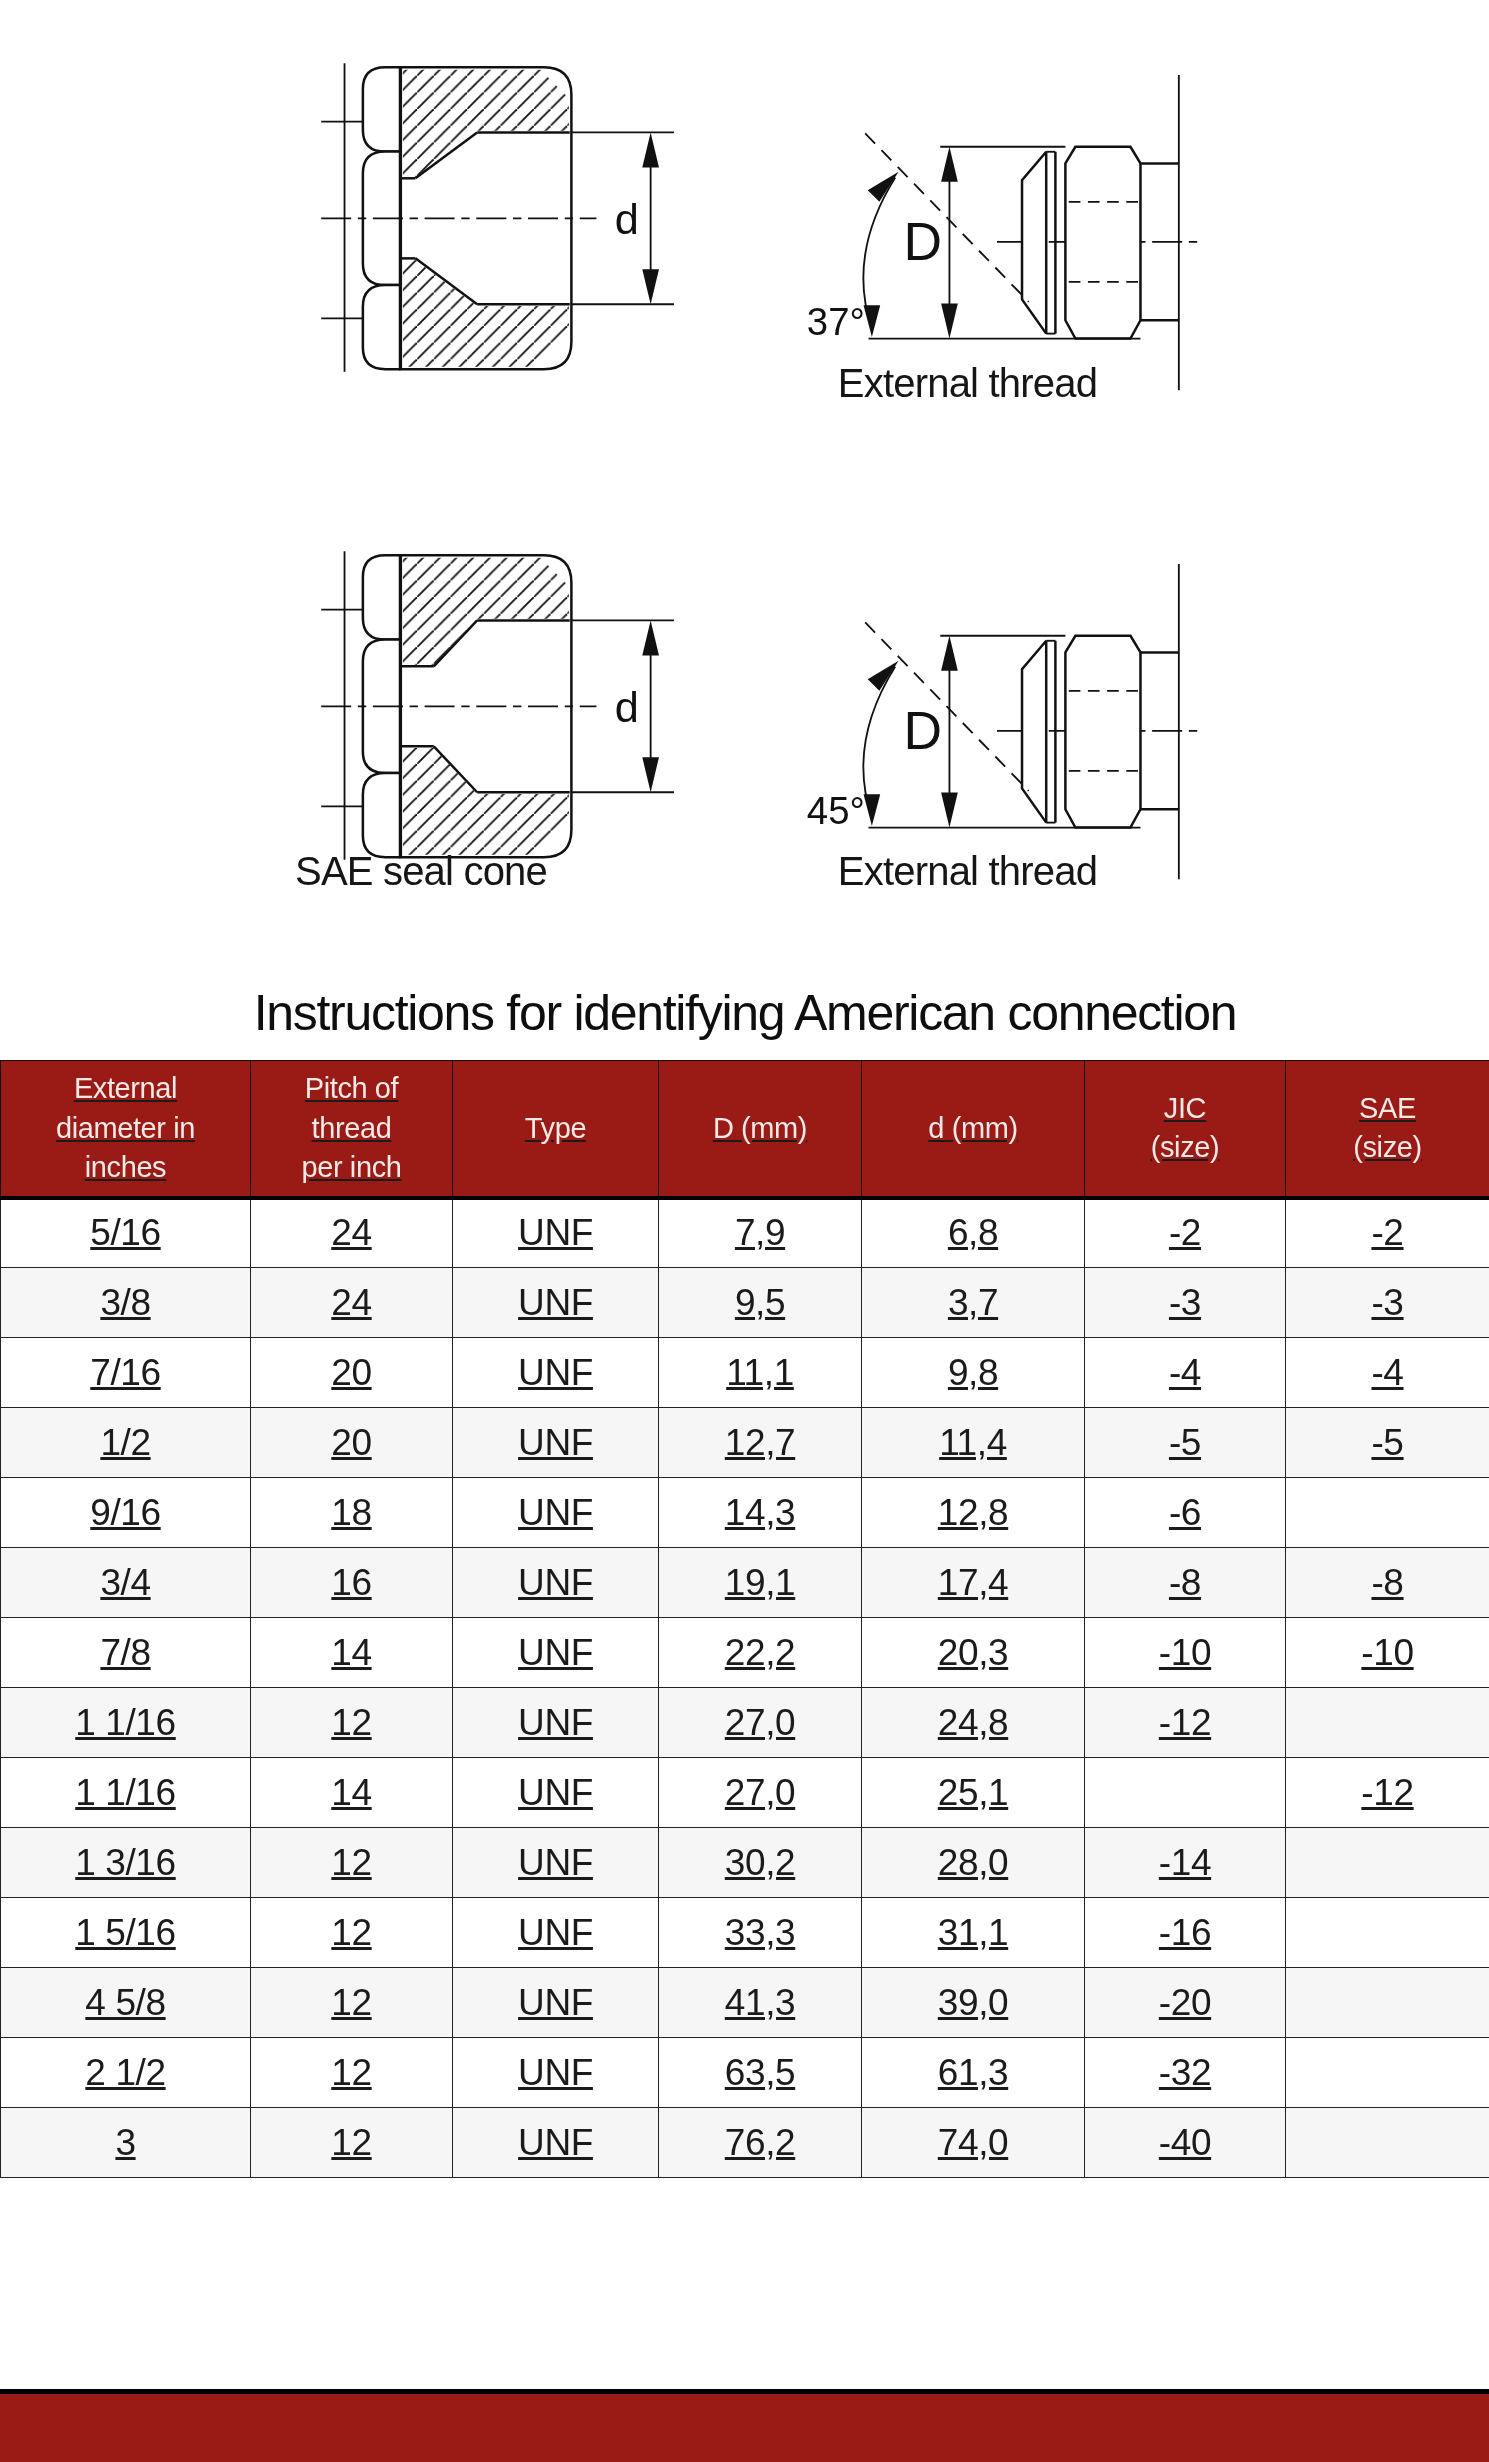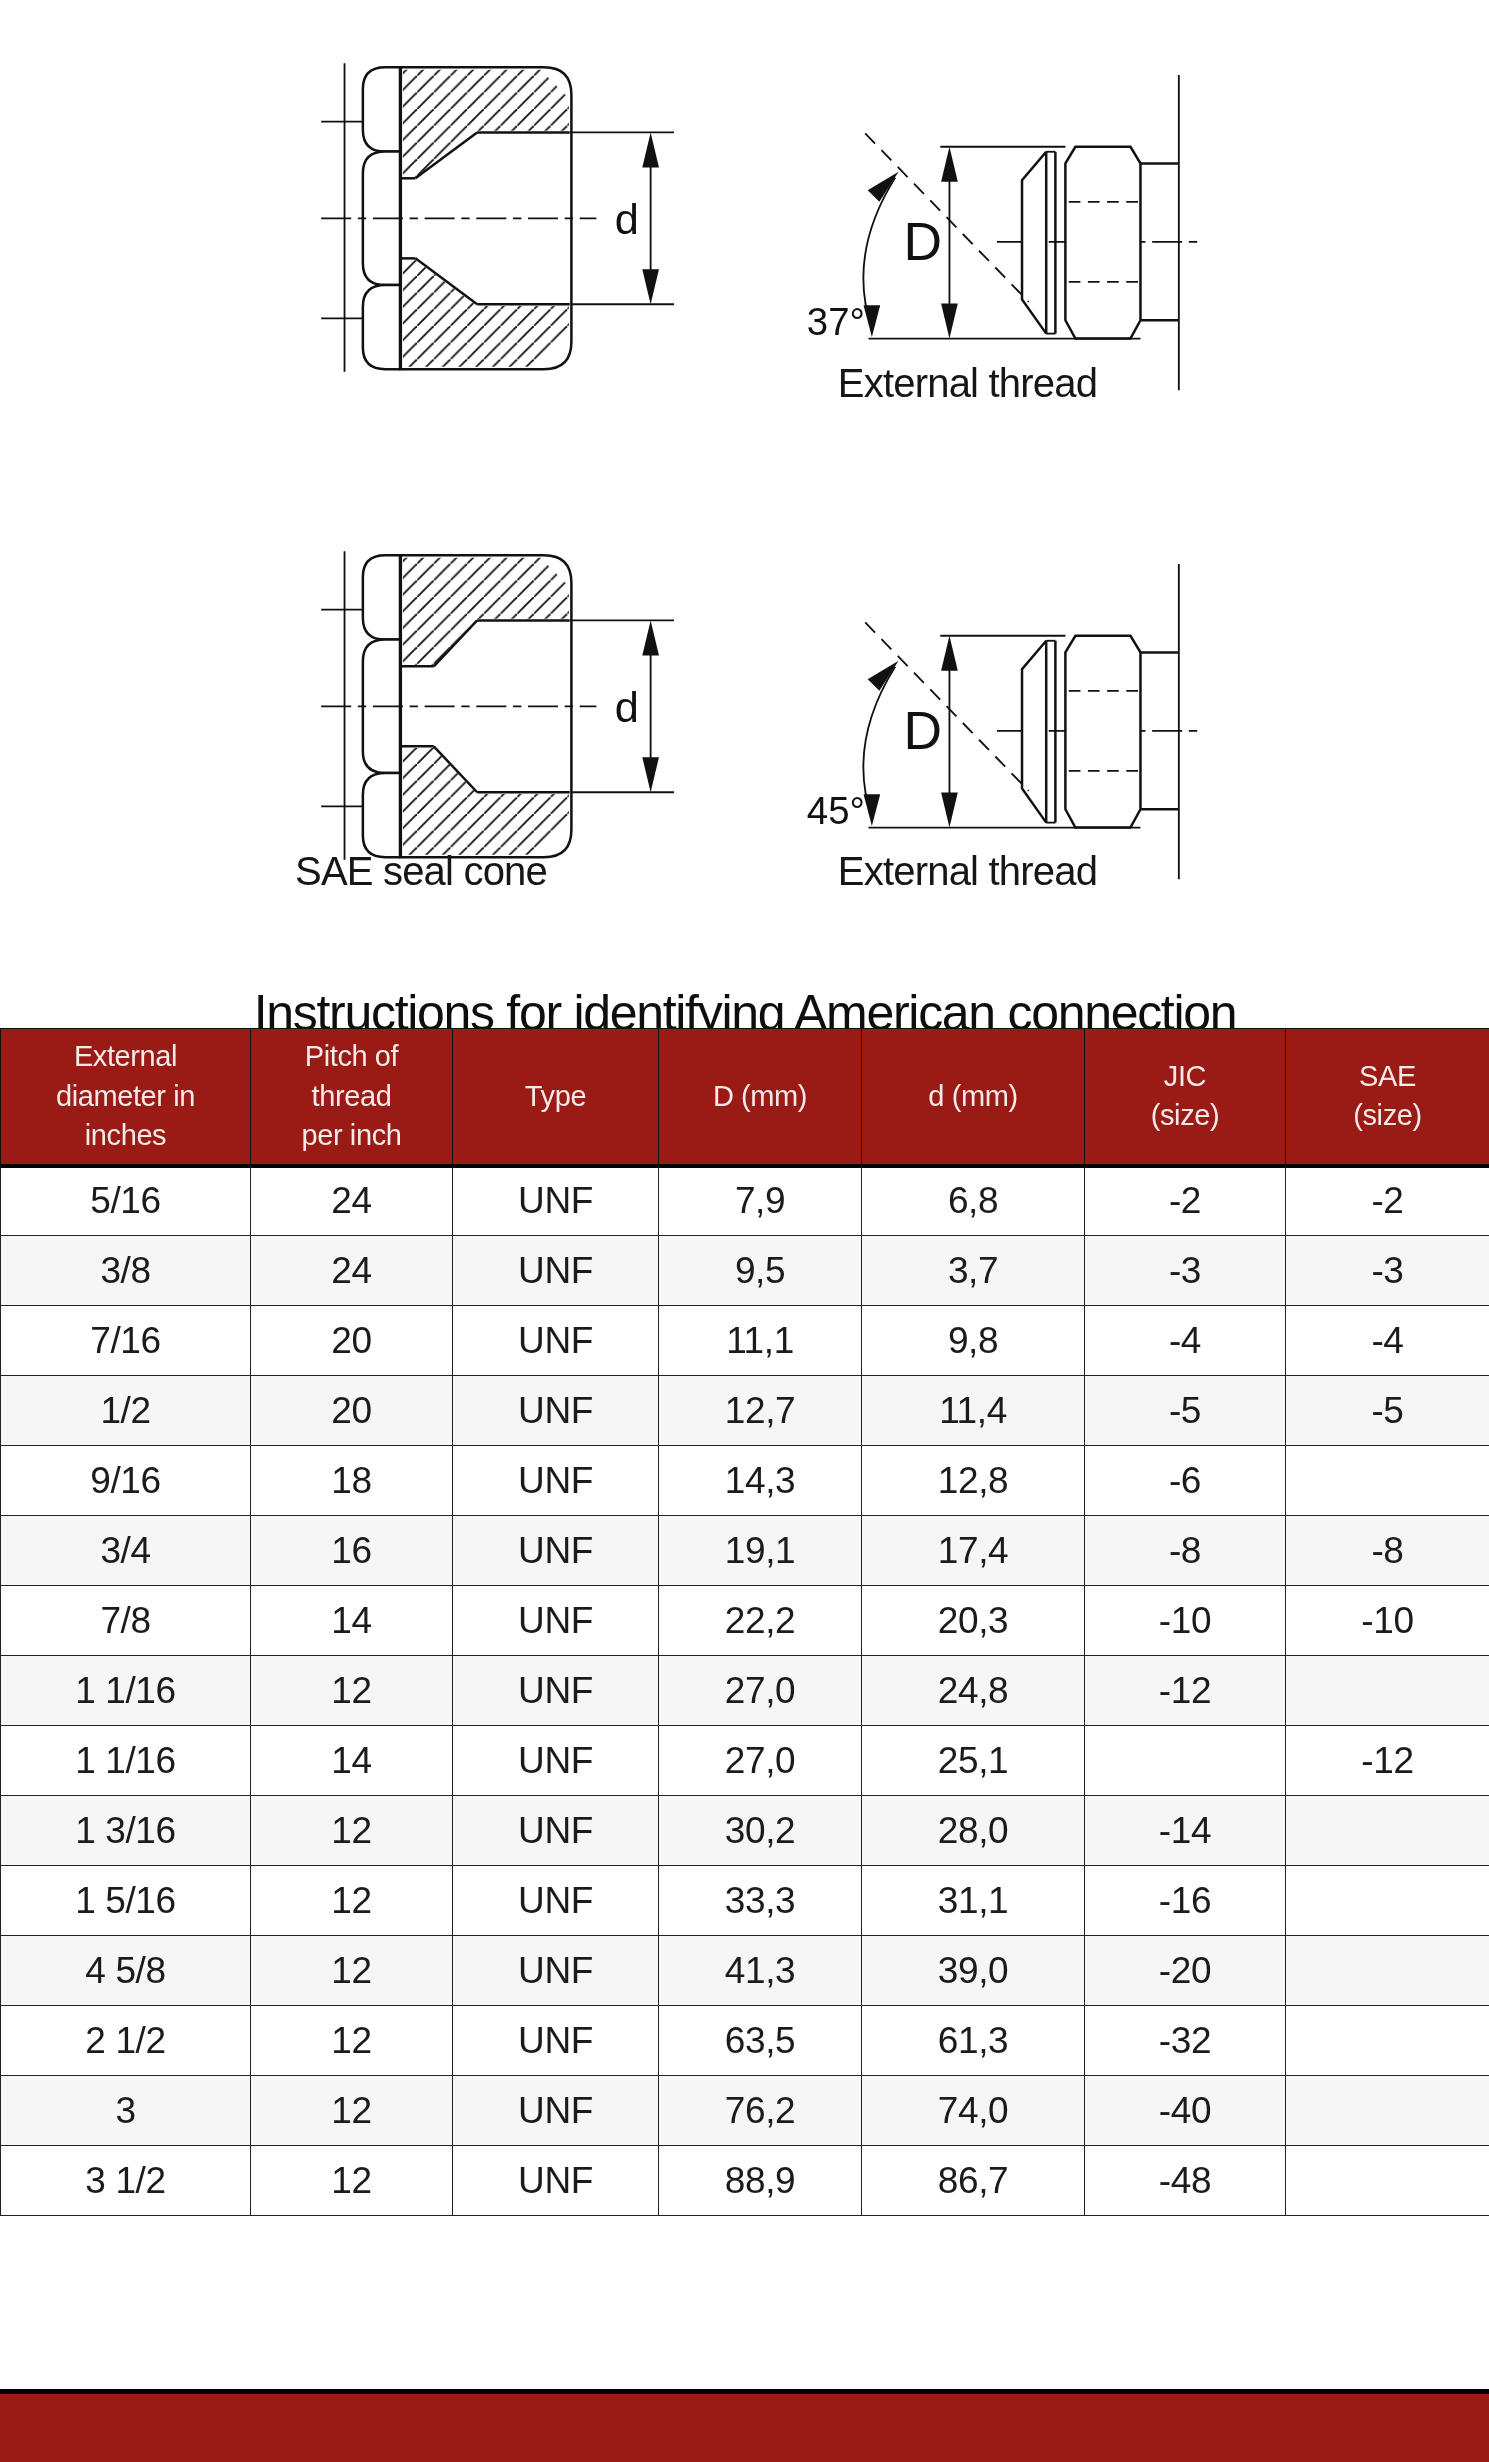--- a/index.html
+++ b/index.html
@@ -15,22 +15,22 @@
                  text-align:center; white-space:nowrap; }
   .cap-jic  { left:250px; width:342px; top:361px; }
   .cap-ext1 { left:792px; width:351px; top:361px; }
   .cap-sae  { left:250px; width:342px; top:849px; }
   .cap-ext2 { left:792px; width:351px; top:849px; }
 
   .page-title { position:absolute; top:984px; left:0; width:1490px; text-align:center;
                 font-size:50px; letter-spacing:-1.3px; color:#0e0e0e; white-space:nowrap; }
 
   
-  table.ident { position:absolute; top:1028px; left:0; width:1490px;
-                border-collapse:collapse; table-layout:fixed; }
+  table.ident { position:absolute; top:1060px; left:0; width:1490px;
+                border-collapse:collapse; table-layout:fixed;text-decoration:underline; }
   table.ident th {
       background:var(--accent,#9a1b15); color:#f3eae8; font-weight:normal;
       font-size:29px; line-height:1.36; white-space:pre-line; text-align:center;
       vertical-align:middle; height:137px; border:1.7px solid #111;
       border-bottom:4.2px solid #000; letter-spacing:-0.4px; }
   table.ident td {
       height:70px; font-size:37px; letter-spacing:-0.4px; text-align:center;
       vertical-align:middle; border:1.7px solid #222; background:#fff; color:#1b1b1b; }
   table.ident tbody tr:nth-child(even) td { background:#f6f6f6; }
 
@@ -351,27 +351,18 @@
         </tr>
         <tr>
           <td>3</td>
           <td>12</td>
           <td>UNF</td>
           <td>76,2</td>
           <td>74,0</td>
           <td>-40</td>
           <td></td>
         </tr>
-        <tr>
-          <td>3 1/2</td>
-          <td>12</td>
-          <td>UNF</td>
-          <td>88,9</td>
-          <td>86,7</td>
-          <td>-48</td>
-          <td></td>
-        </tr>
       </tbody>
   </table>
 
   <div class="footer-bar"></div>
 </div>
 
 
 </body></html>

